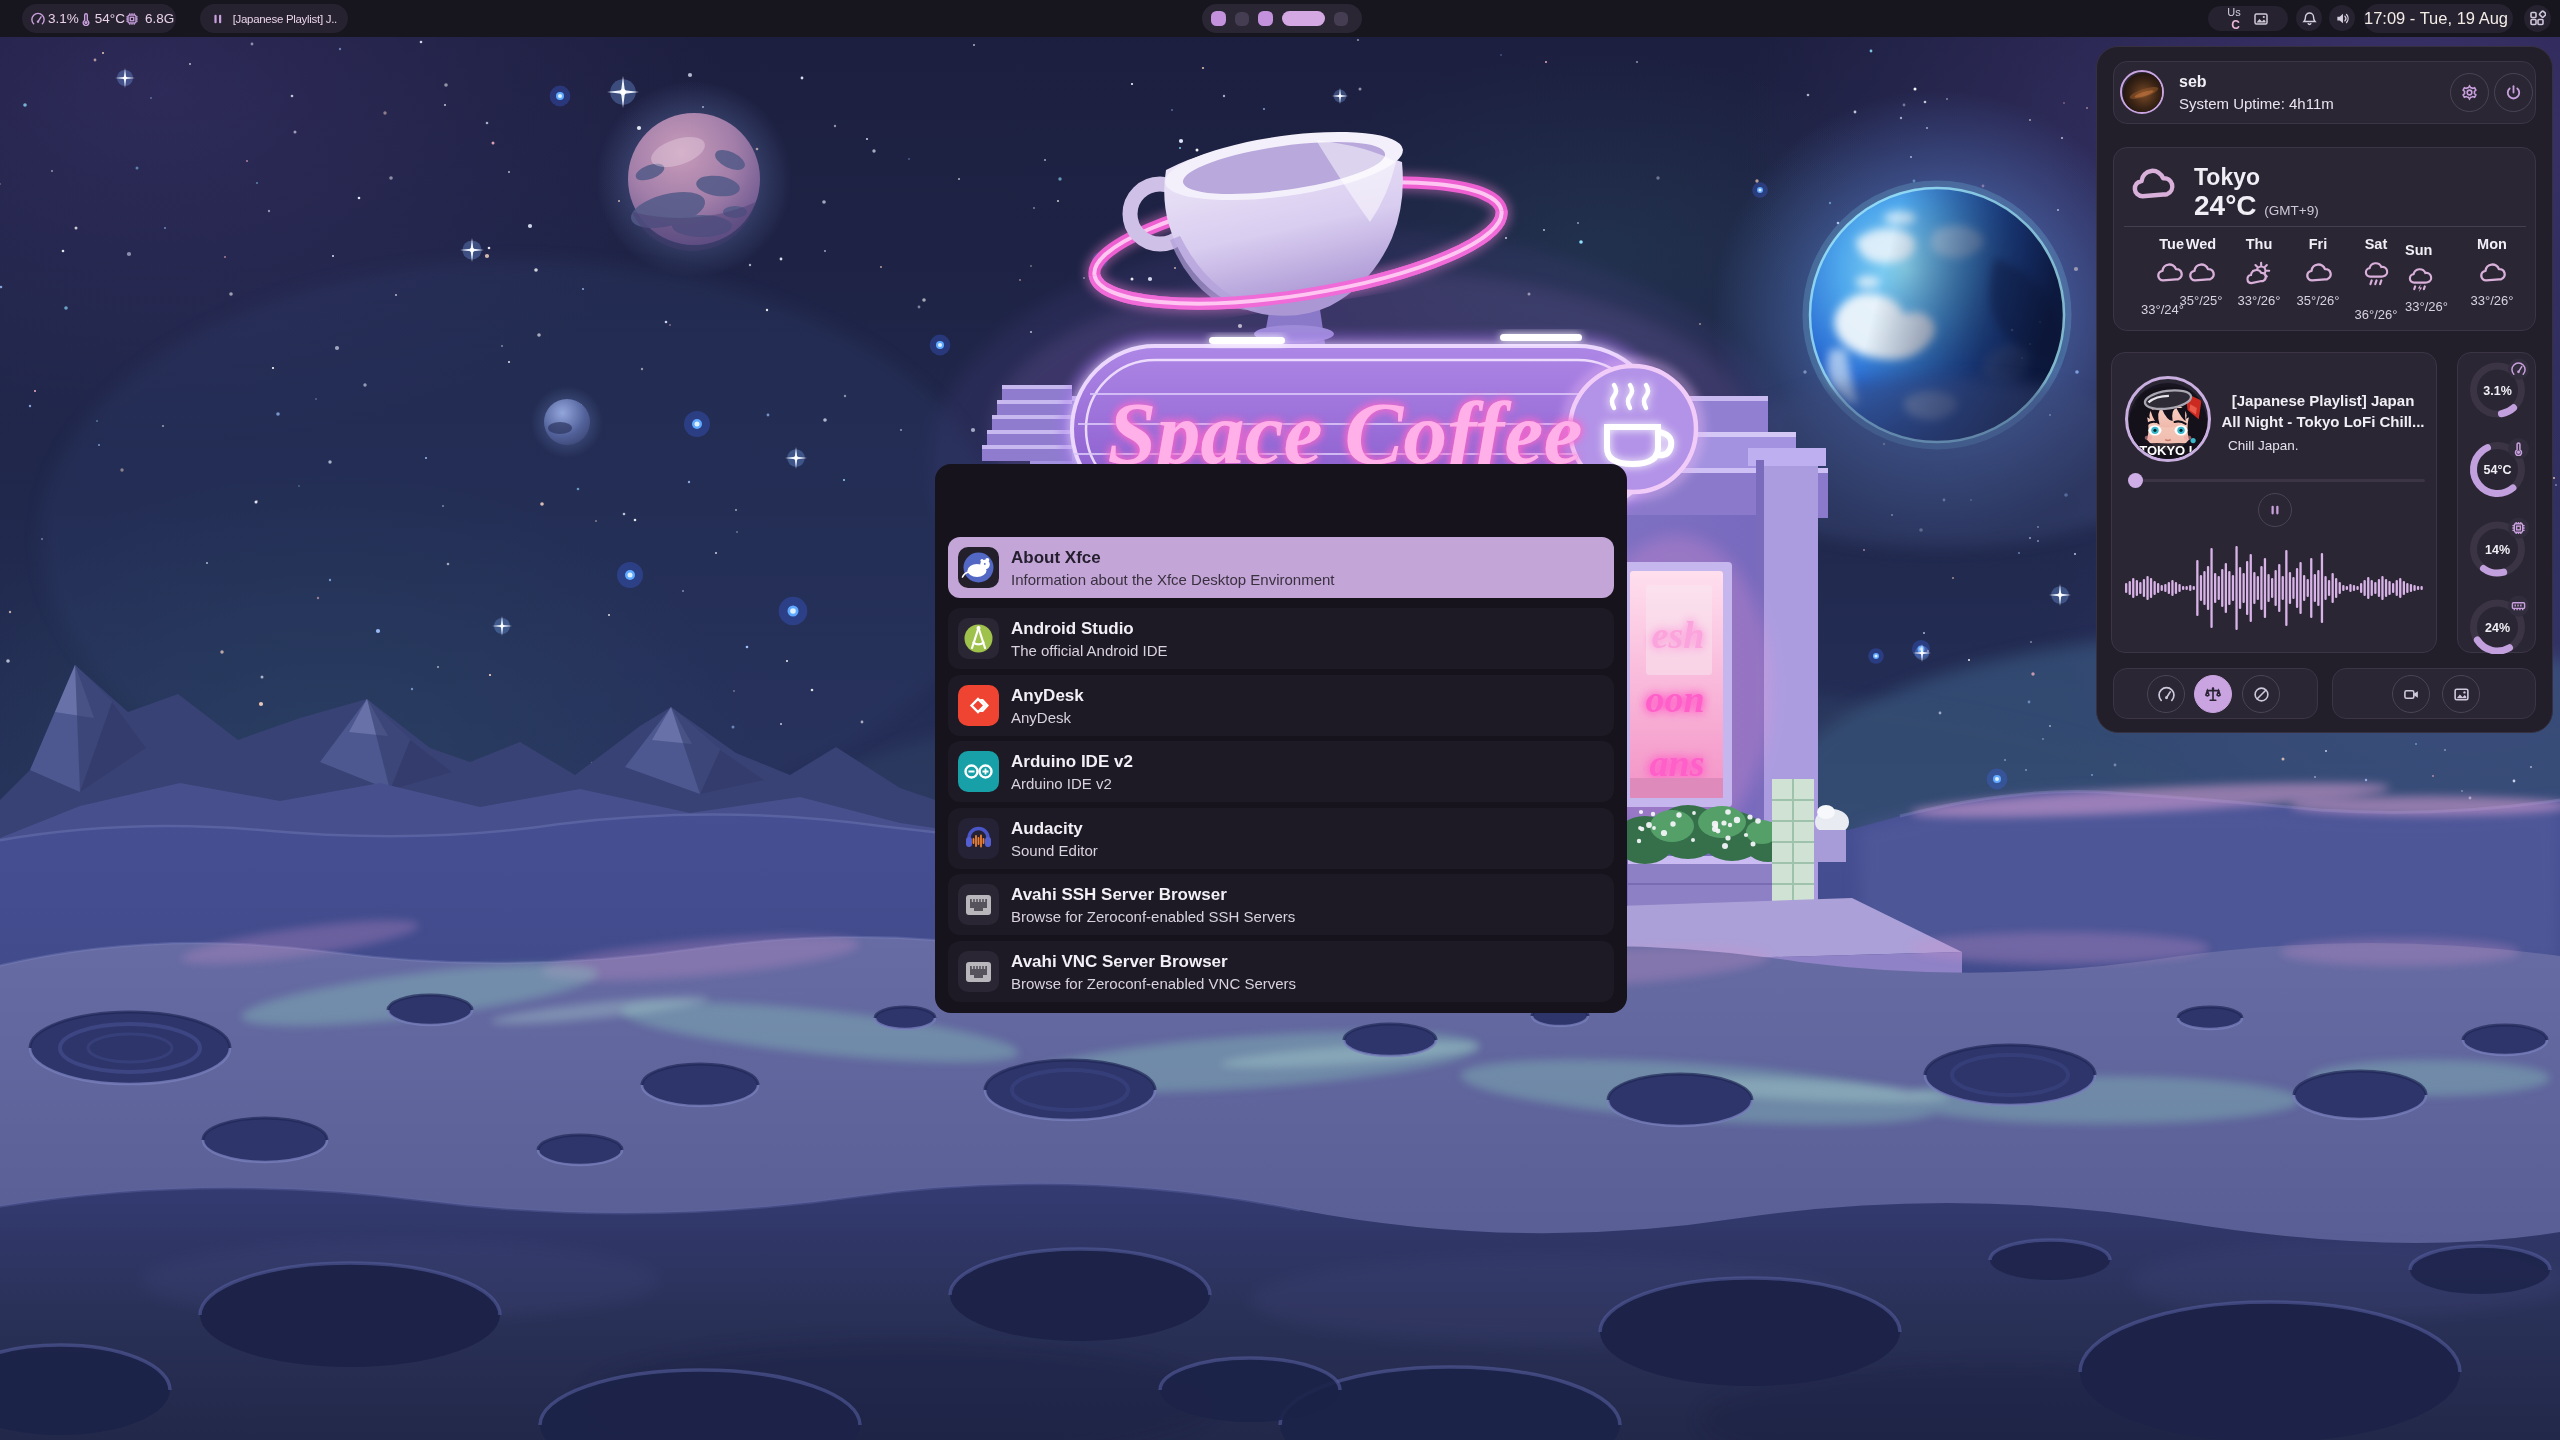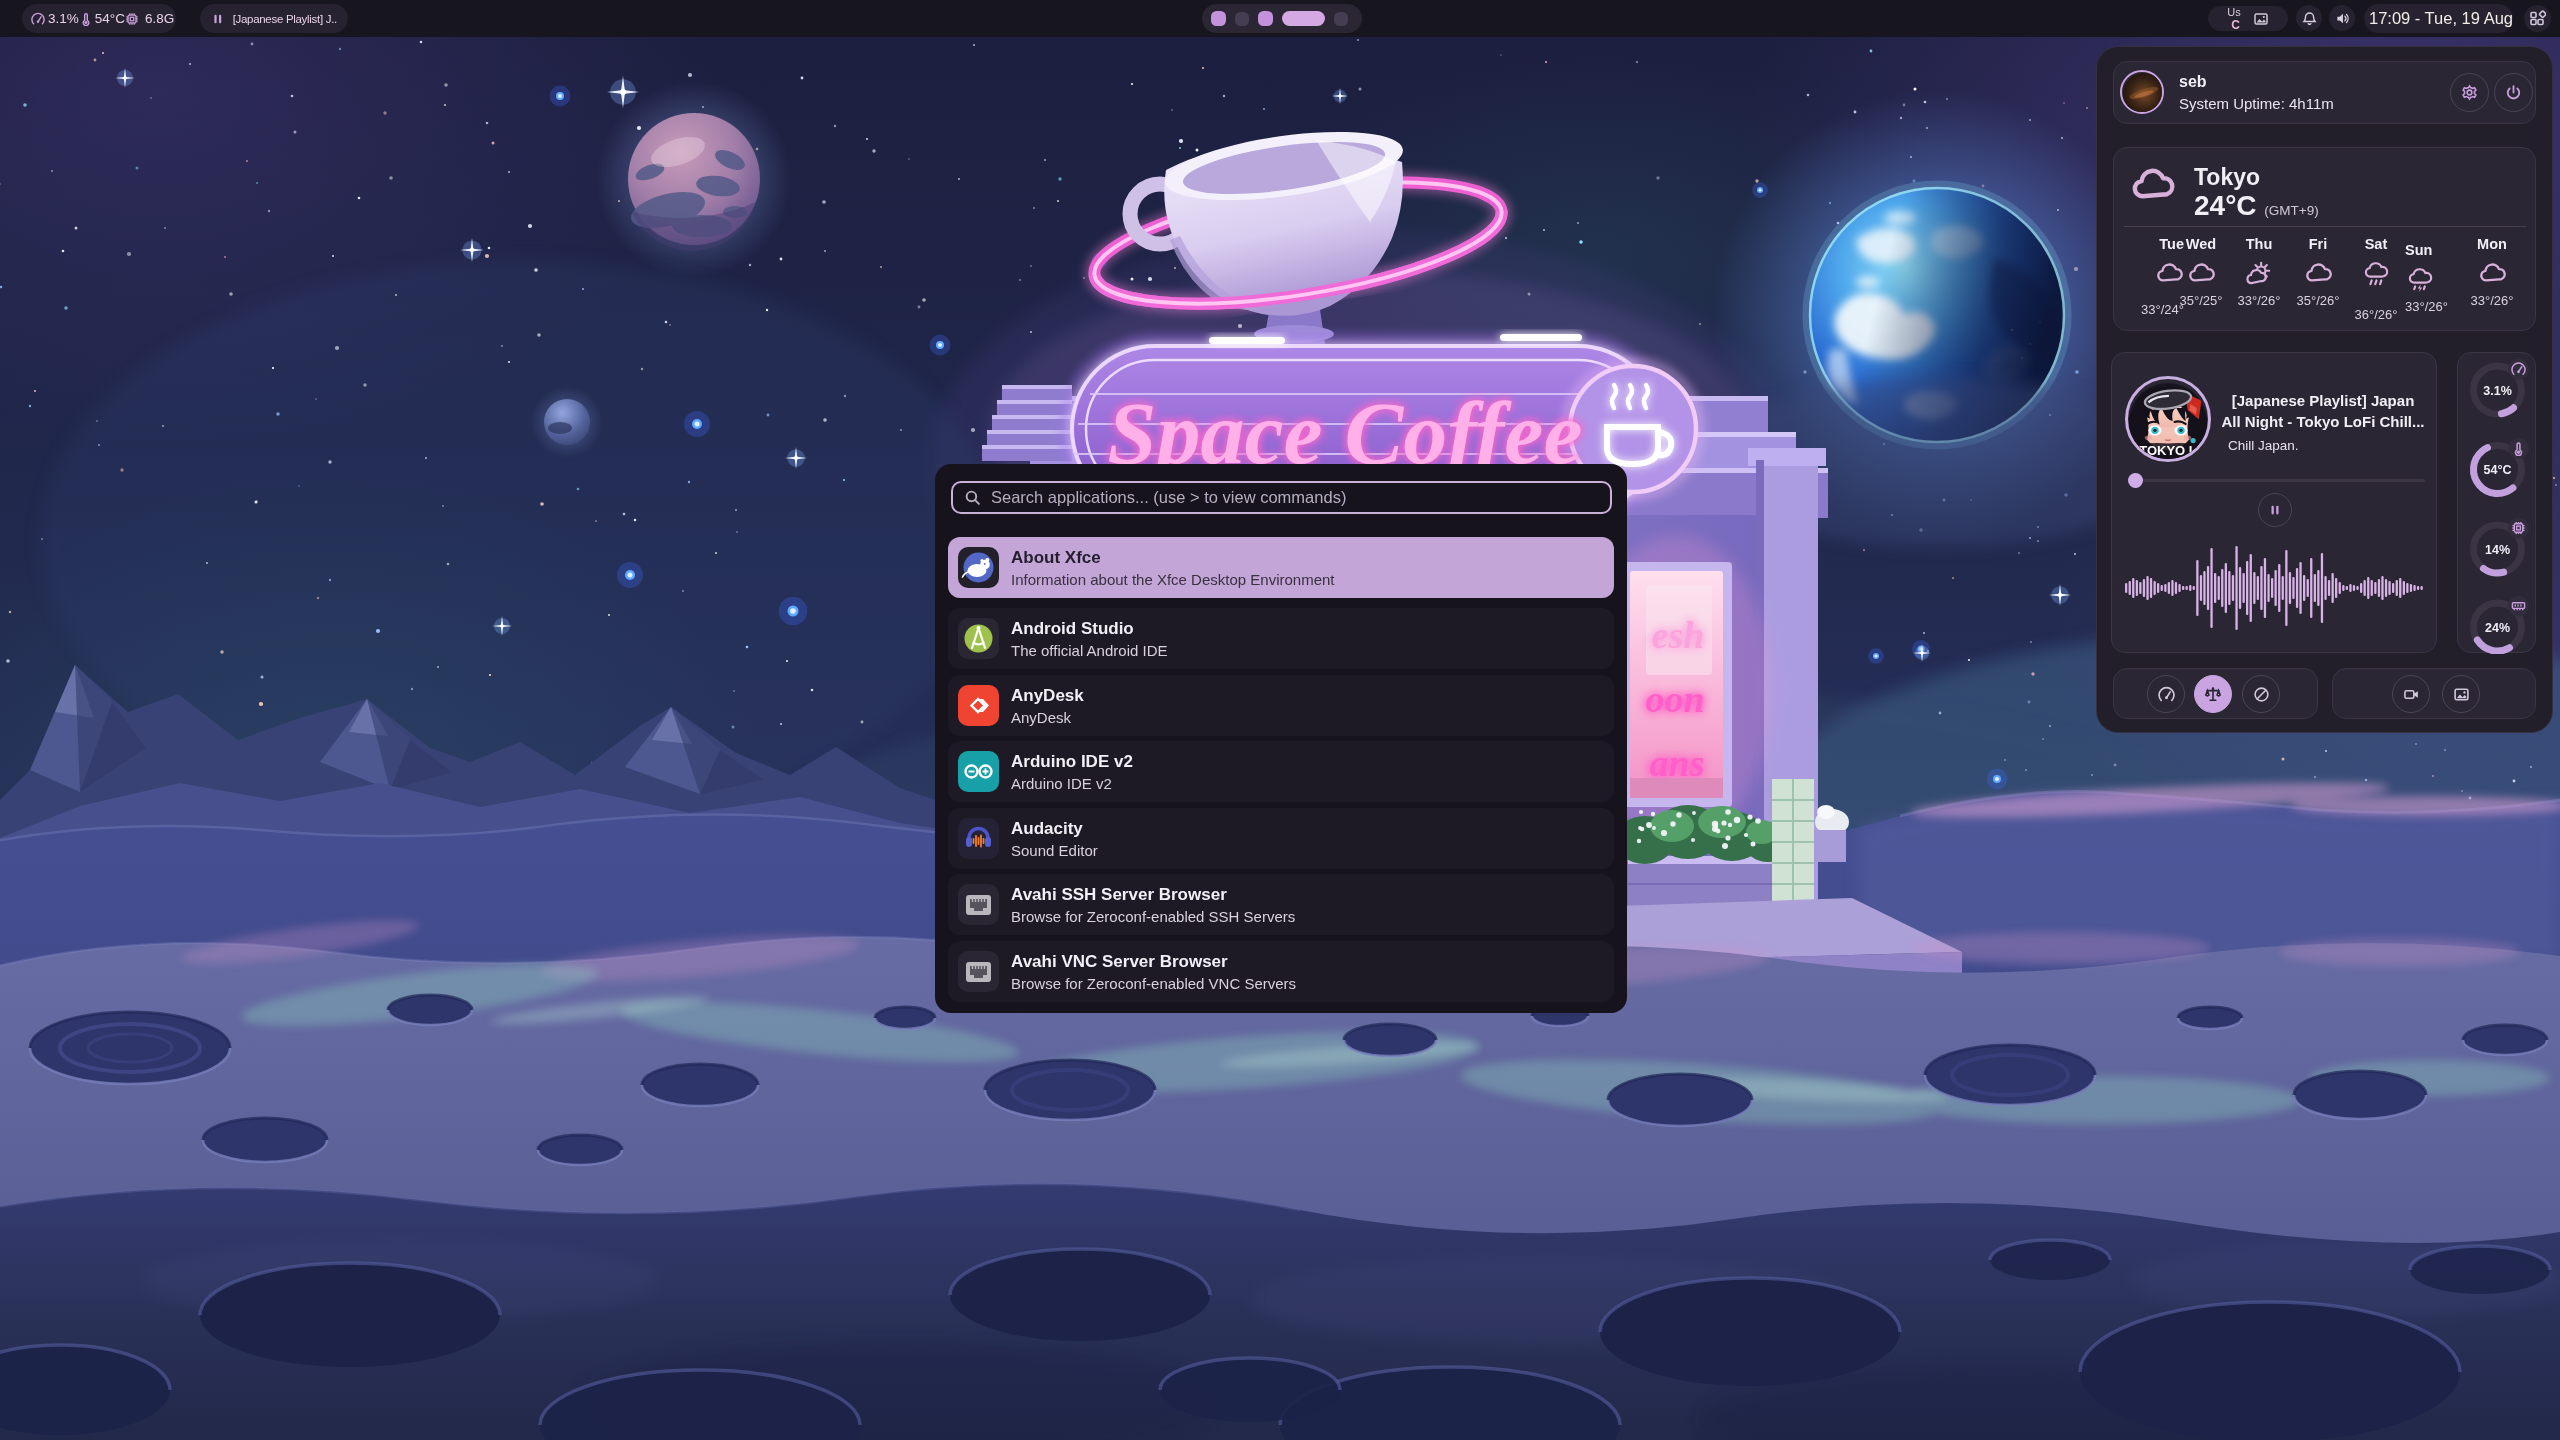--- a/index.html
+++ b/index.html
@@ -981,43 +981,35 @@
     </div>
     <div class="tcirc" style="left:2329px">
       <svg width="15" height="15" viewBox="0 0 16 16">
         <path d="M2.5 6 H5 L8.5 3 V13 L5 10 H2.5 Z" fill="#d5cede"></path>
         <g fill="none" stroke="#d5cede" stroke-width="1.4" stroke-linecap="round">
           <path d="M10.5 5.5 a3.6 3.6 0 0 1 0 5"></path>
           <path d="M12.3 3.8 a6.2 6.2 0 0 1 0 8.4"></path>
         </g>
       </svg>
     </div>
-    <div class="tpill" style="left:2364px;width:149px;justify-content:flex-end">
+    <div class="tpill" style="left:2364px;width:149px;justify-content:flex-start">
       <span style="font-size:16.5px;color:#f2ebe6;font-weight:500;white-space:nowrap">17:09 - Tue, 19 Aug</span>
     </div>
     <div class="tcirc" style="left:2524px;width:27px;height:27px;background:#262230">
       <svg width="17" height="17" viewBox="0 0 17 16">
         <g fill="none" stroke="#cfc8dc" stroke-width="1.6">
           <rect x="2" y="2" width="5" height="5" rx="1"></rect>
           <rect x="2" y="9" width="5" height="5" rx="1"></rect>
           <rect x="9" y="9" width="5" height="5" rx="1"></rect>
           <rect x="11.2" y="1.2" width="5" height="5" rx="1" transform="rotate(45 13.7 3.7)"></rect>
         </g>
       </svg>
     </div>
   </div>
 <div id="launcher">
-    <div id="searchbox"><span style="margin:0 10px 0 11px;display:flex">
-        <svg width="17" height="17" viewBox="0 0 16 16">
-          <g fill="none" stroke="#b5aec0" stroke-width="1.8" stroke-linecap="round">
-            <circle cx="7" cy="7" r="4.5"></circle>
-            <path d="M10.5 10.5 L14 14"></path>
-          </g>
-        </svg>
-      </span>Search applications... (use &gt; to view commands)</div>
     <div class="row rowsel" style="top:73px">
       <div class="tile" style="background:transparent">
         <svg width="41" height="41" viewBox="0 0 41 41">
           <rect width="41" height="41" rx="10" fill="#23202c"></rect>
           <circle cx="20.5" cy="20.5" r="15" fill="#5268c4"></circle>
           <ellipse cx="19" cy="23.5" rx="9.5" ry="6.5" fill="#ffffff"></ellipse>
           <circle cx="27" cy="17.5" r="4.8" fill="#ffffff"></circle>
           <circle cx="29.3" cy="13" r="2" fill="#ffffff"></circle>
           <circle cx="24" cy="13.5" r="1.6" fill="#ffffff"></circle>
           <path d="M10 25 q-4 1.5 -5.5 5" stroke="#ffffff" stroke-width="1.6" fill="none" stroke-linecap="round"></path>

